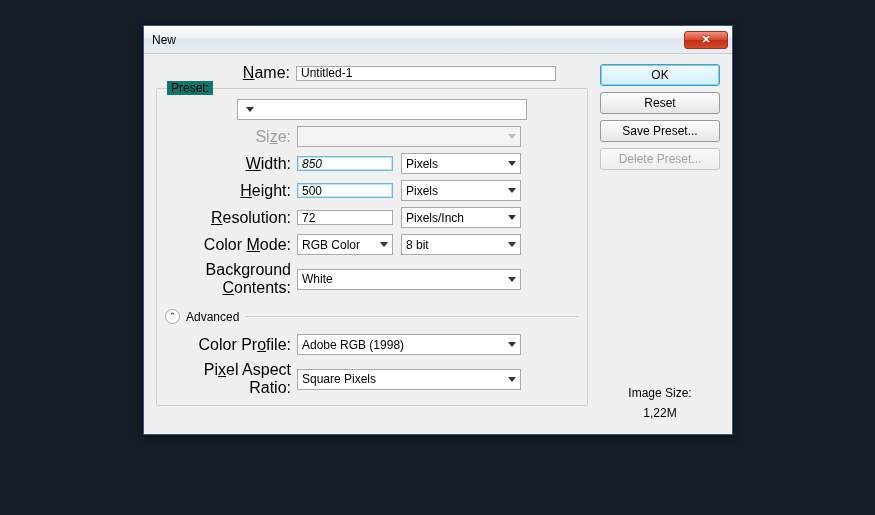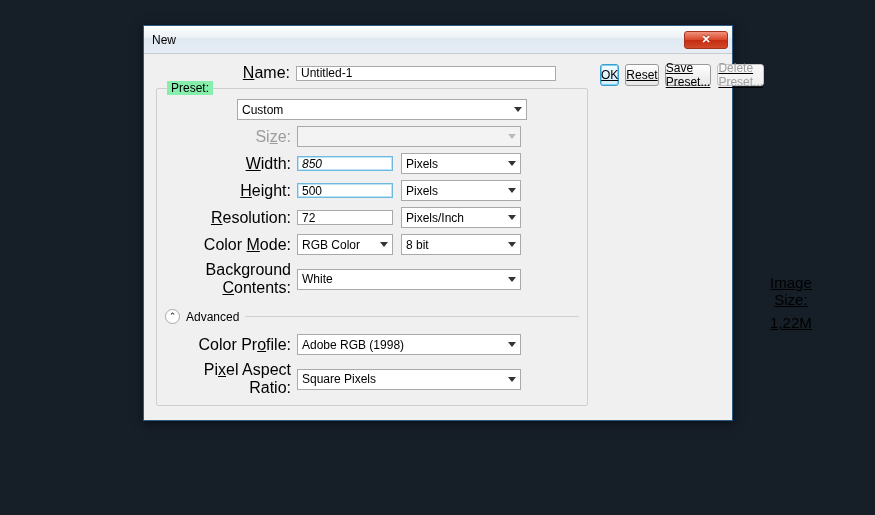--- a/index.html
+++ b/index.html
@@ -55,23 +55,23 @@
   .main-cols {
     display: flex;
     gap: 12px;
   }
   .left {
     flex: 1;
   }
   .right {
     width: 120px;
     display: flex;
+    flex-direction: column;
     gap: 6px;
     align-items: stretch;
-    text-decoration: underline;
   }
   .btn {
     height: 22px;
     background: linear-gradient(to bottom, #fefefe, #e6e6e6);
     border: 1px solid #999;
     border-radius: 3px;
     font-size: 12px;
     display: flex;
     align-items: center;
     justify-content: center;
@@ -136,21 +136,21 @@
     border: 1px solid #cfcfcf;
     border-radius: 2px;
     margin-top: 4px;
     padding: 10px 8px 8px 8px;
     position: relative;
   }
   .legend {
     position: absolute;
     top: -8px;
     left: 10px;
-    background: #86efac;
+    background: #0f766e;
     padding: 0 4px;
     font-size: 12px;
   }
   .section-separator {
     display:flex;
     align-items:center;
     margin: 12px 0 10px 0;
   }
   .section-separator .line {
     flex:1;
@@ -164,21 +164,21 @@
     border-radius:50%;
     background:#fff;
     display:flex;align-items:center;justify-content:center;
     margin-right:6px;
     font-size:9px;
     line-height:1;
   }
   .imgsize {
     text-align:center;
     margin-top:210px;
-    font-size:15px;
+    font-size:12px;
   }
 </style>
 </head>
 <body>
 
 <div class="dialog">
   <div class="titlebar">
     <div class="title">New</div>
     <div class="closebtn">
       <span>✕</span>
@@ -192,21 +192,20 @@
           <div class="lbl"><span></span><span class="u">N</span><span>ame:</span></div>
           <input type="text" style="width: 260px;" value="Untitled-1">
         </div>
 
         <div class="fieldset">
           <div class="legend"><span></span><span class="u">P</span><span>reset:</span></div>
 
           <div class="row">
             <div style="width:66px"></div>
             <div class="combo" style="width:290px;margin-left:6px">
-              <span class="val">Custom</span>
               <span class="arrow"></span>
             </div>
           </div>
 
           <div class="row">
             <div class="lbl disabled" style="width:132px"><span>Si</span><span class="u">z</span><span>e:</span></div>
             <div class="combo disabled" style="width:224px">
               <span class="val"></span>
               <span class="arrow"></span>
             </div>

